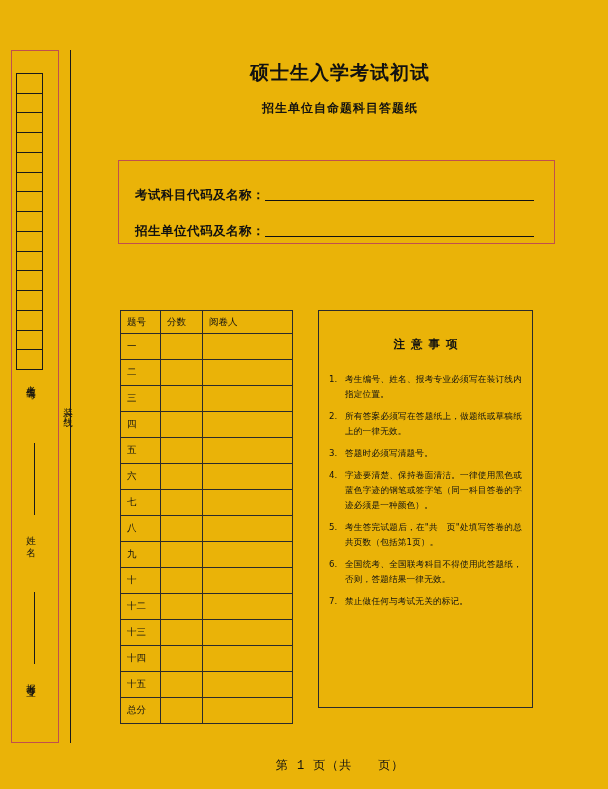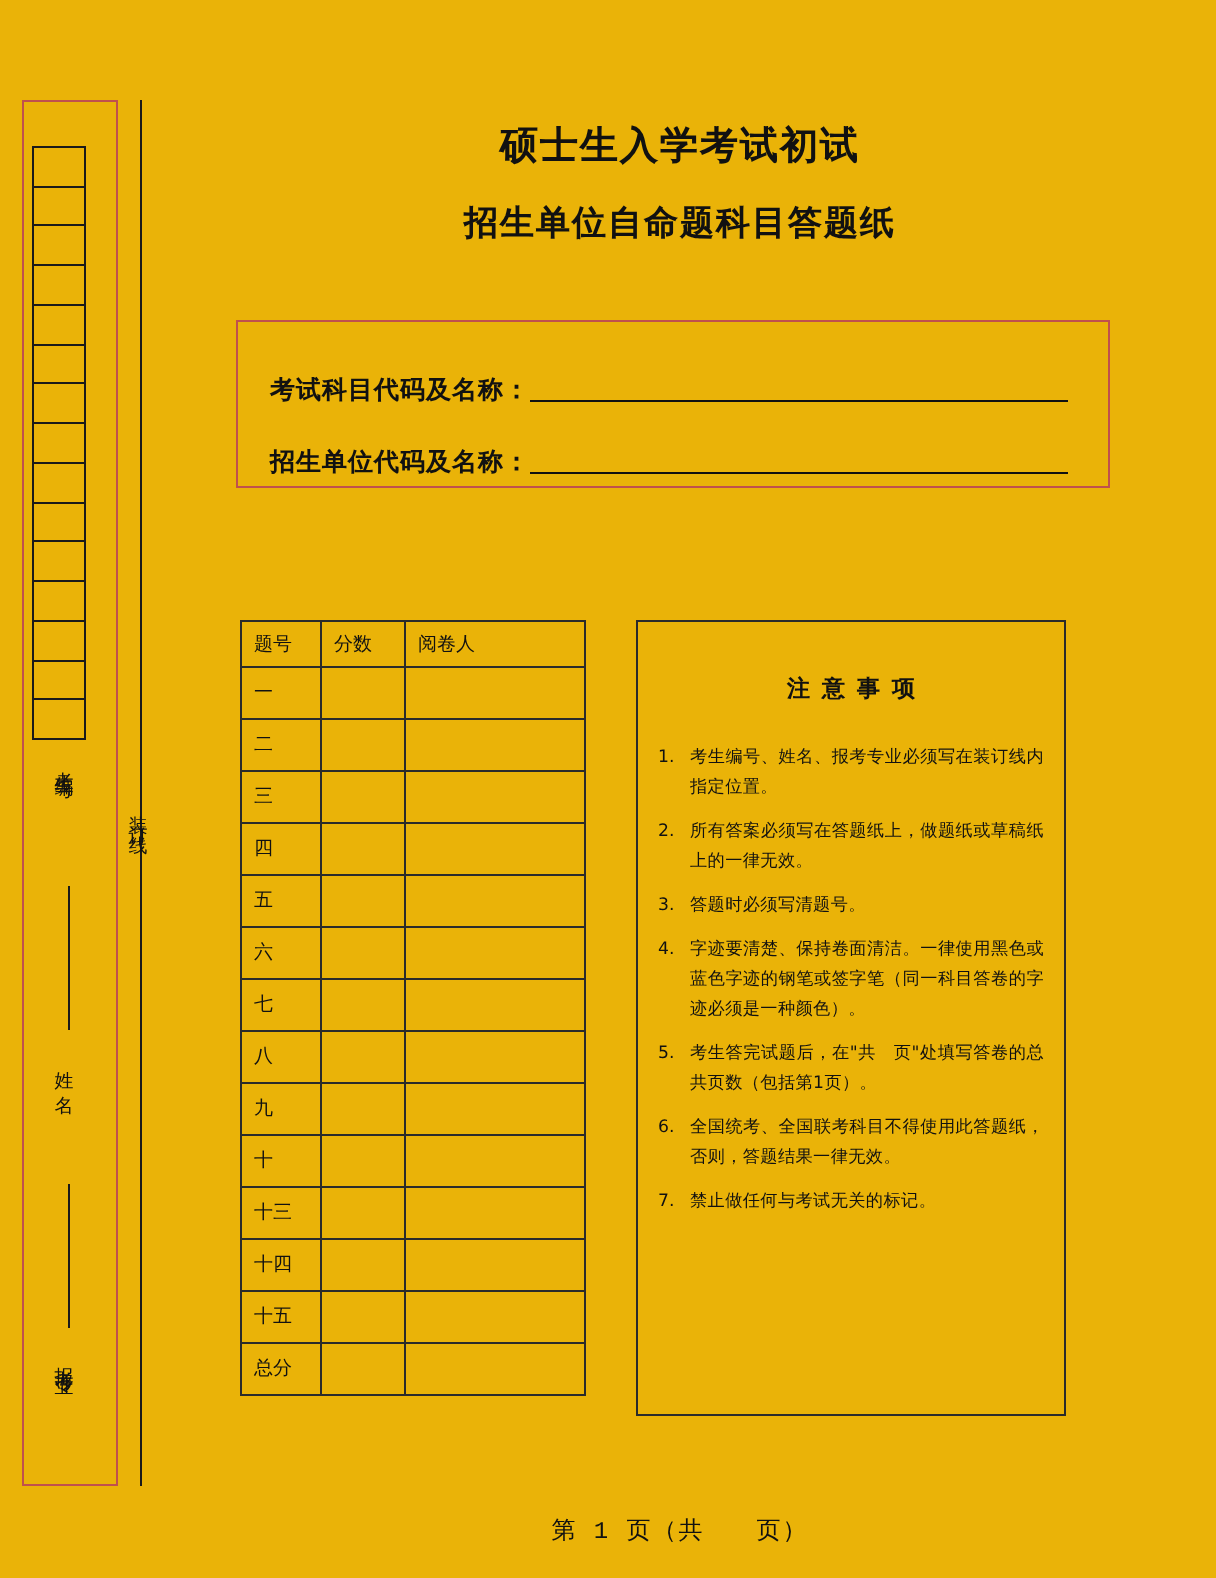--- a/index.html
+++ b/index.html
@@ -105,21 +105,21 @@
     color: #111;
     letter-spacing: 1px;
   }
   .title-sub {
     position: absolute;
     left: 120px;
     top: 100px;
     width: 440px;
     text-align: center;
     font-family: "DejaVu Serif", "Liberation Serif", serif;
-    font-size: 17px;
+    font-size: 12px;
     font-weight: 700;
     color: #111;
     letter-spacing: 1px;
   }
 
   
   .field-box {
     position: absolute;
     left: 118px;
     top: 160px;
@@ -343,20 +343,25 @@
           <td>九</td>
           <td></td>
           <td></td>
         </tr>
         <tr>
           <td>十</td>
           <td></td>
           <td></td>
         </tr>
         <tr>
+          <td>十二</td>
+          <td></td>
+          <td></td>
+        </tr>
+        <tr>
           <td>十三</td>
           <td></td>
           <td></td>
         </tr>
         <tr>
           <td>十四</td>
           <td></td>
           <td></td>
         </tr>
         <tr>

